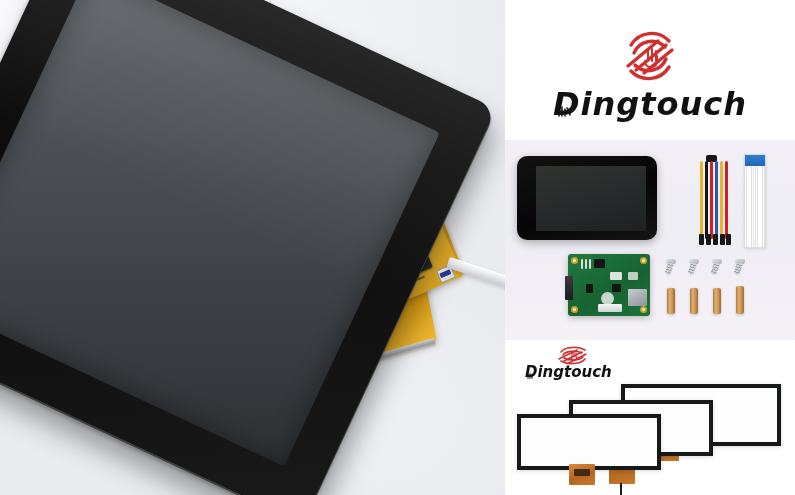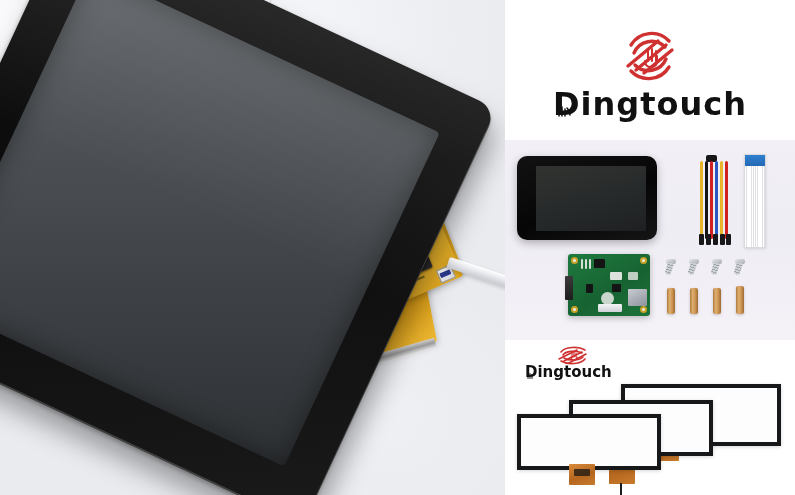--- a/index.html
+++ b/index.html
@@ -115,21 +115,21 @@
     border-radius:20px 20px 0 0;pointer-events:none;
   }
   .panel-edge{
     position:absolute;left:-48px;top:-12px;width:470px;height:460px;
     border-radius:20px;transform:rotate(25deg);
     box-shadow:inset -1px -2px 0 rgba(255,255,255,.18);
     pointer-events:none;
   }
 
   
-  .col-right{position:absolute;left:505px;top:0;width:290px;height:495px;background:#fff;}
+  .col-right{position:absolute;left:505px;top:0;width:290px;height:495px;background:#fff;font-style:italic;}
 
   
   .panel-logo{
     position:absolute;left:0;top:0;width:290px;height:140px;background:#ffffff;
     display:flex;flex-direction:column;align-items:center;justify-content:center;
   }
   .logo-mark{position:relative;width:72px;height:72px;}
   .logo-mark svg{display:block;width:72px;height:72px;}
   .wordmark{
     font-family:"DejaVu Sans", sans-serif;

